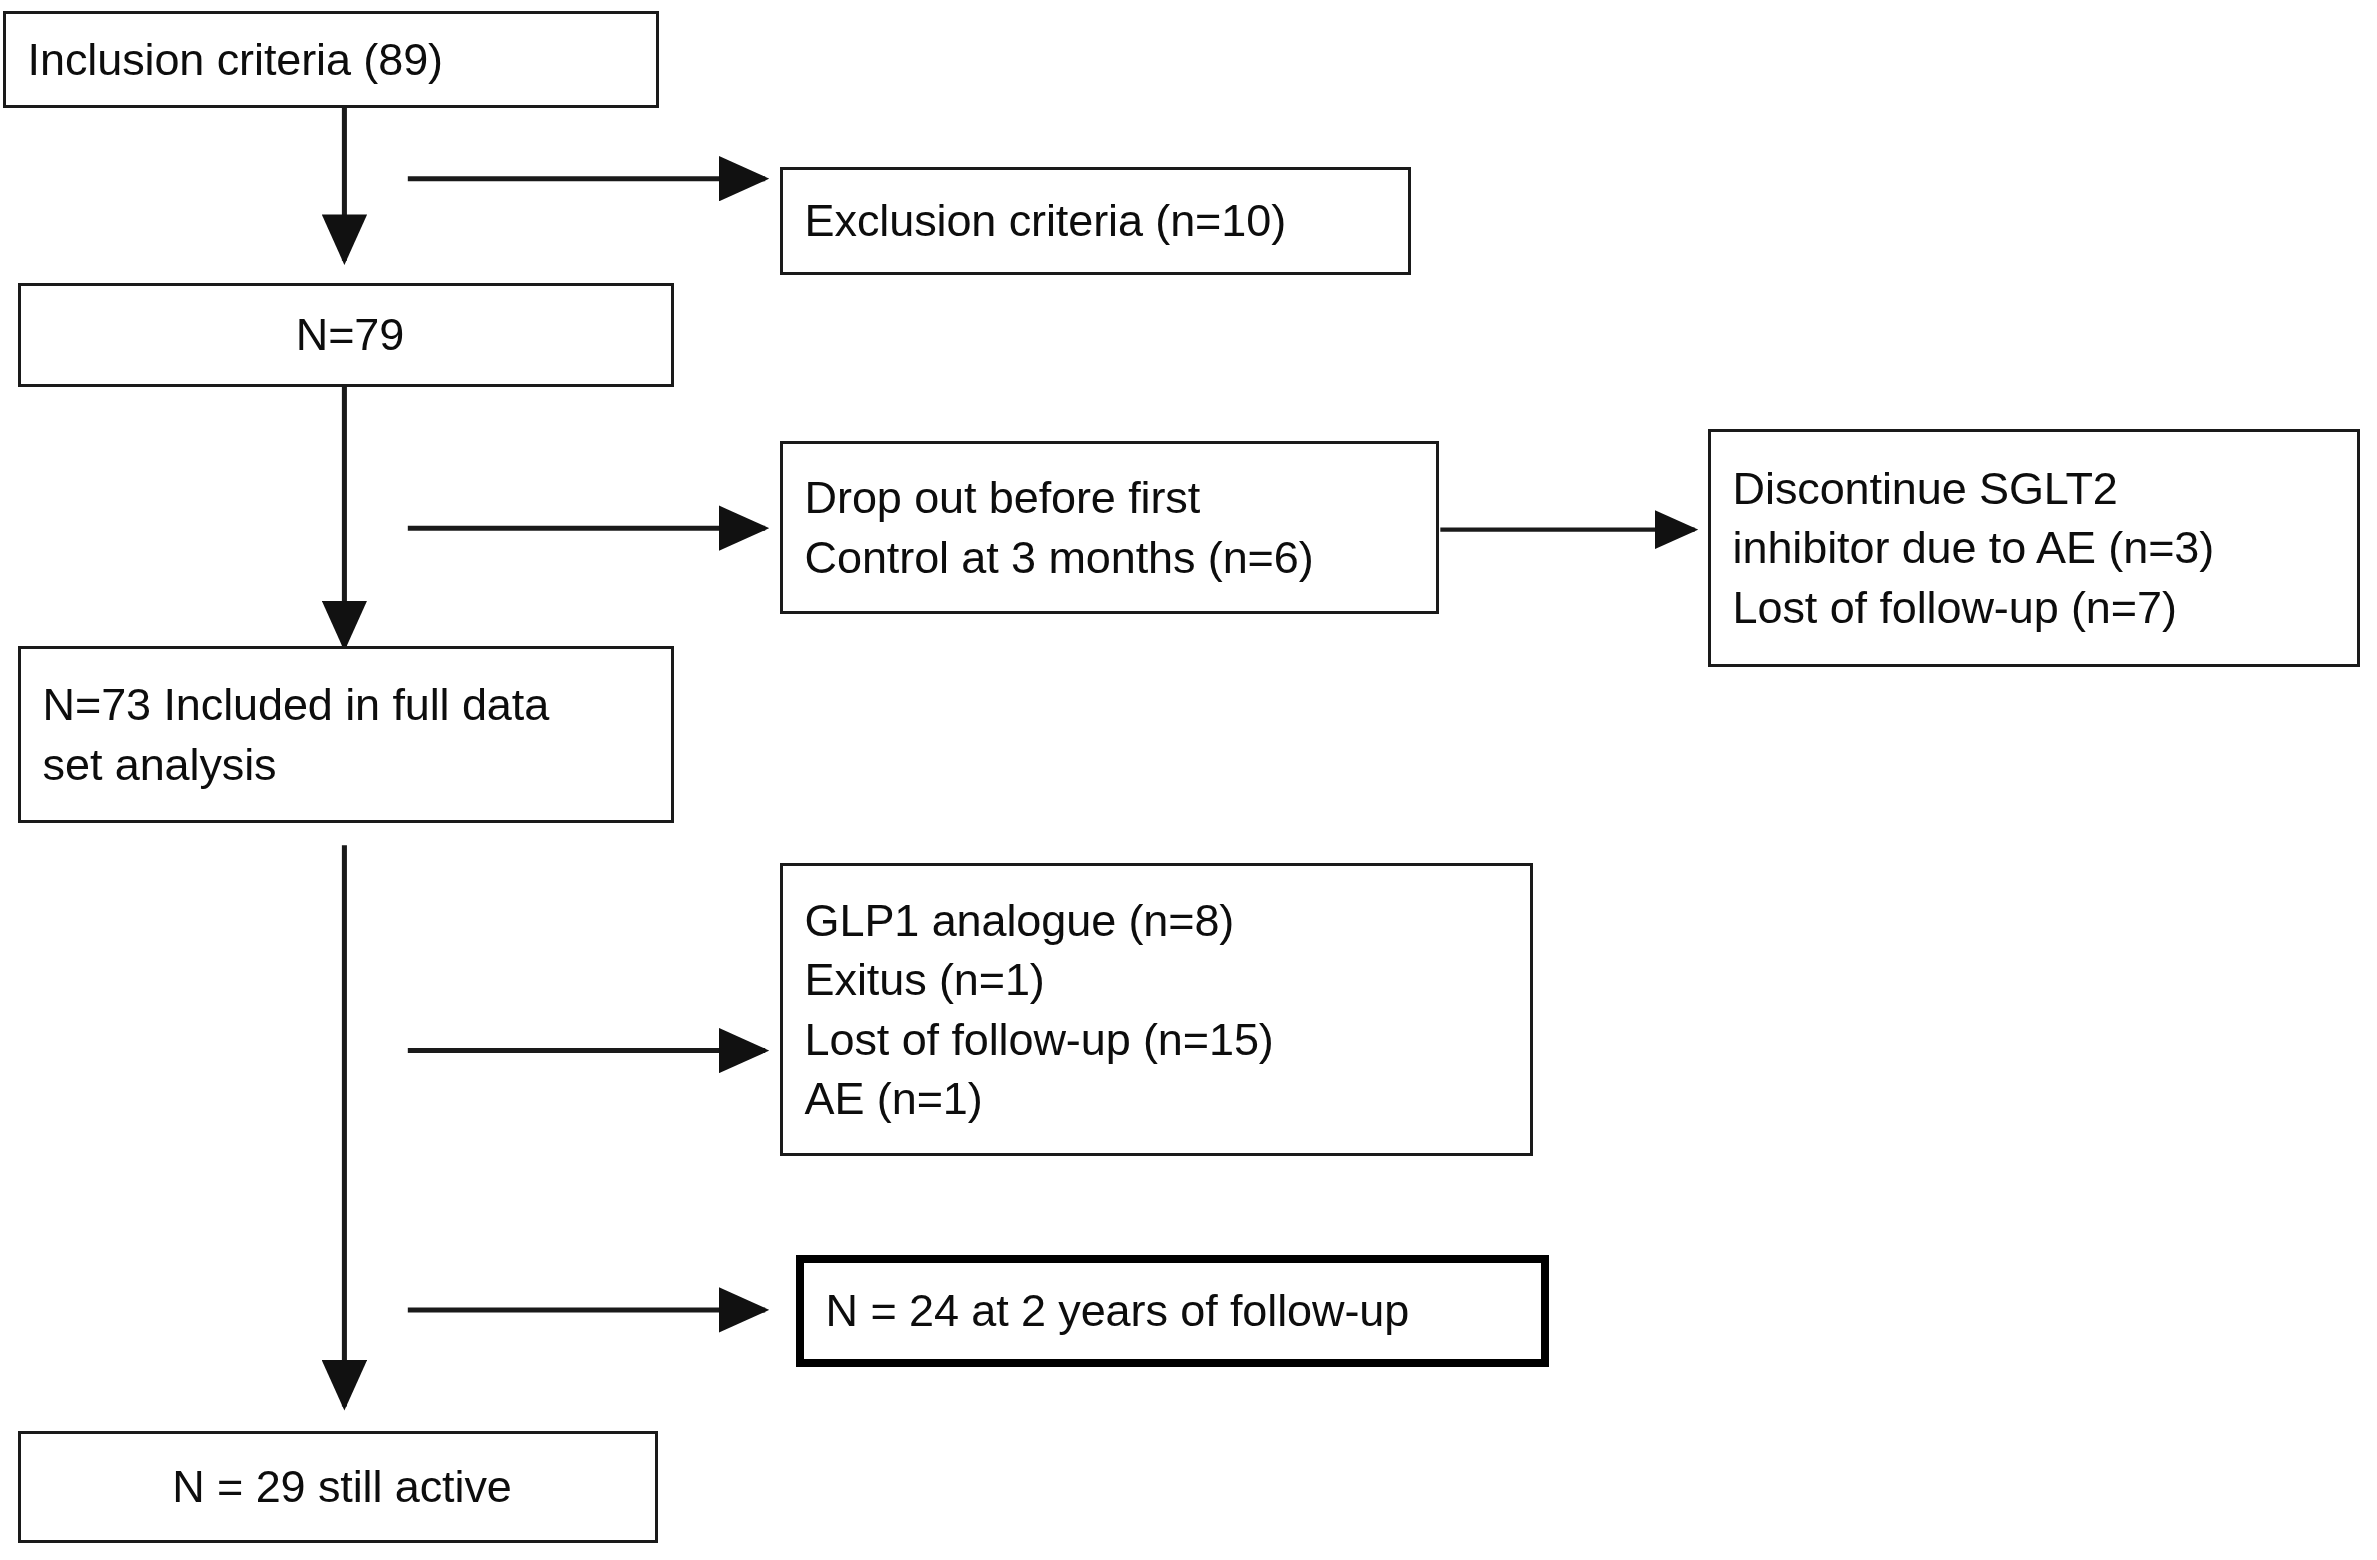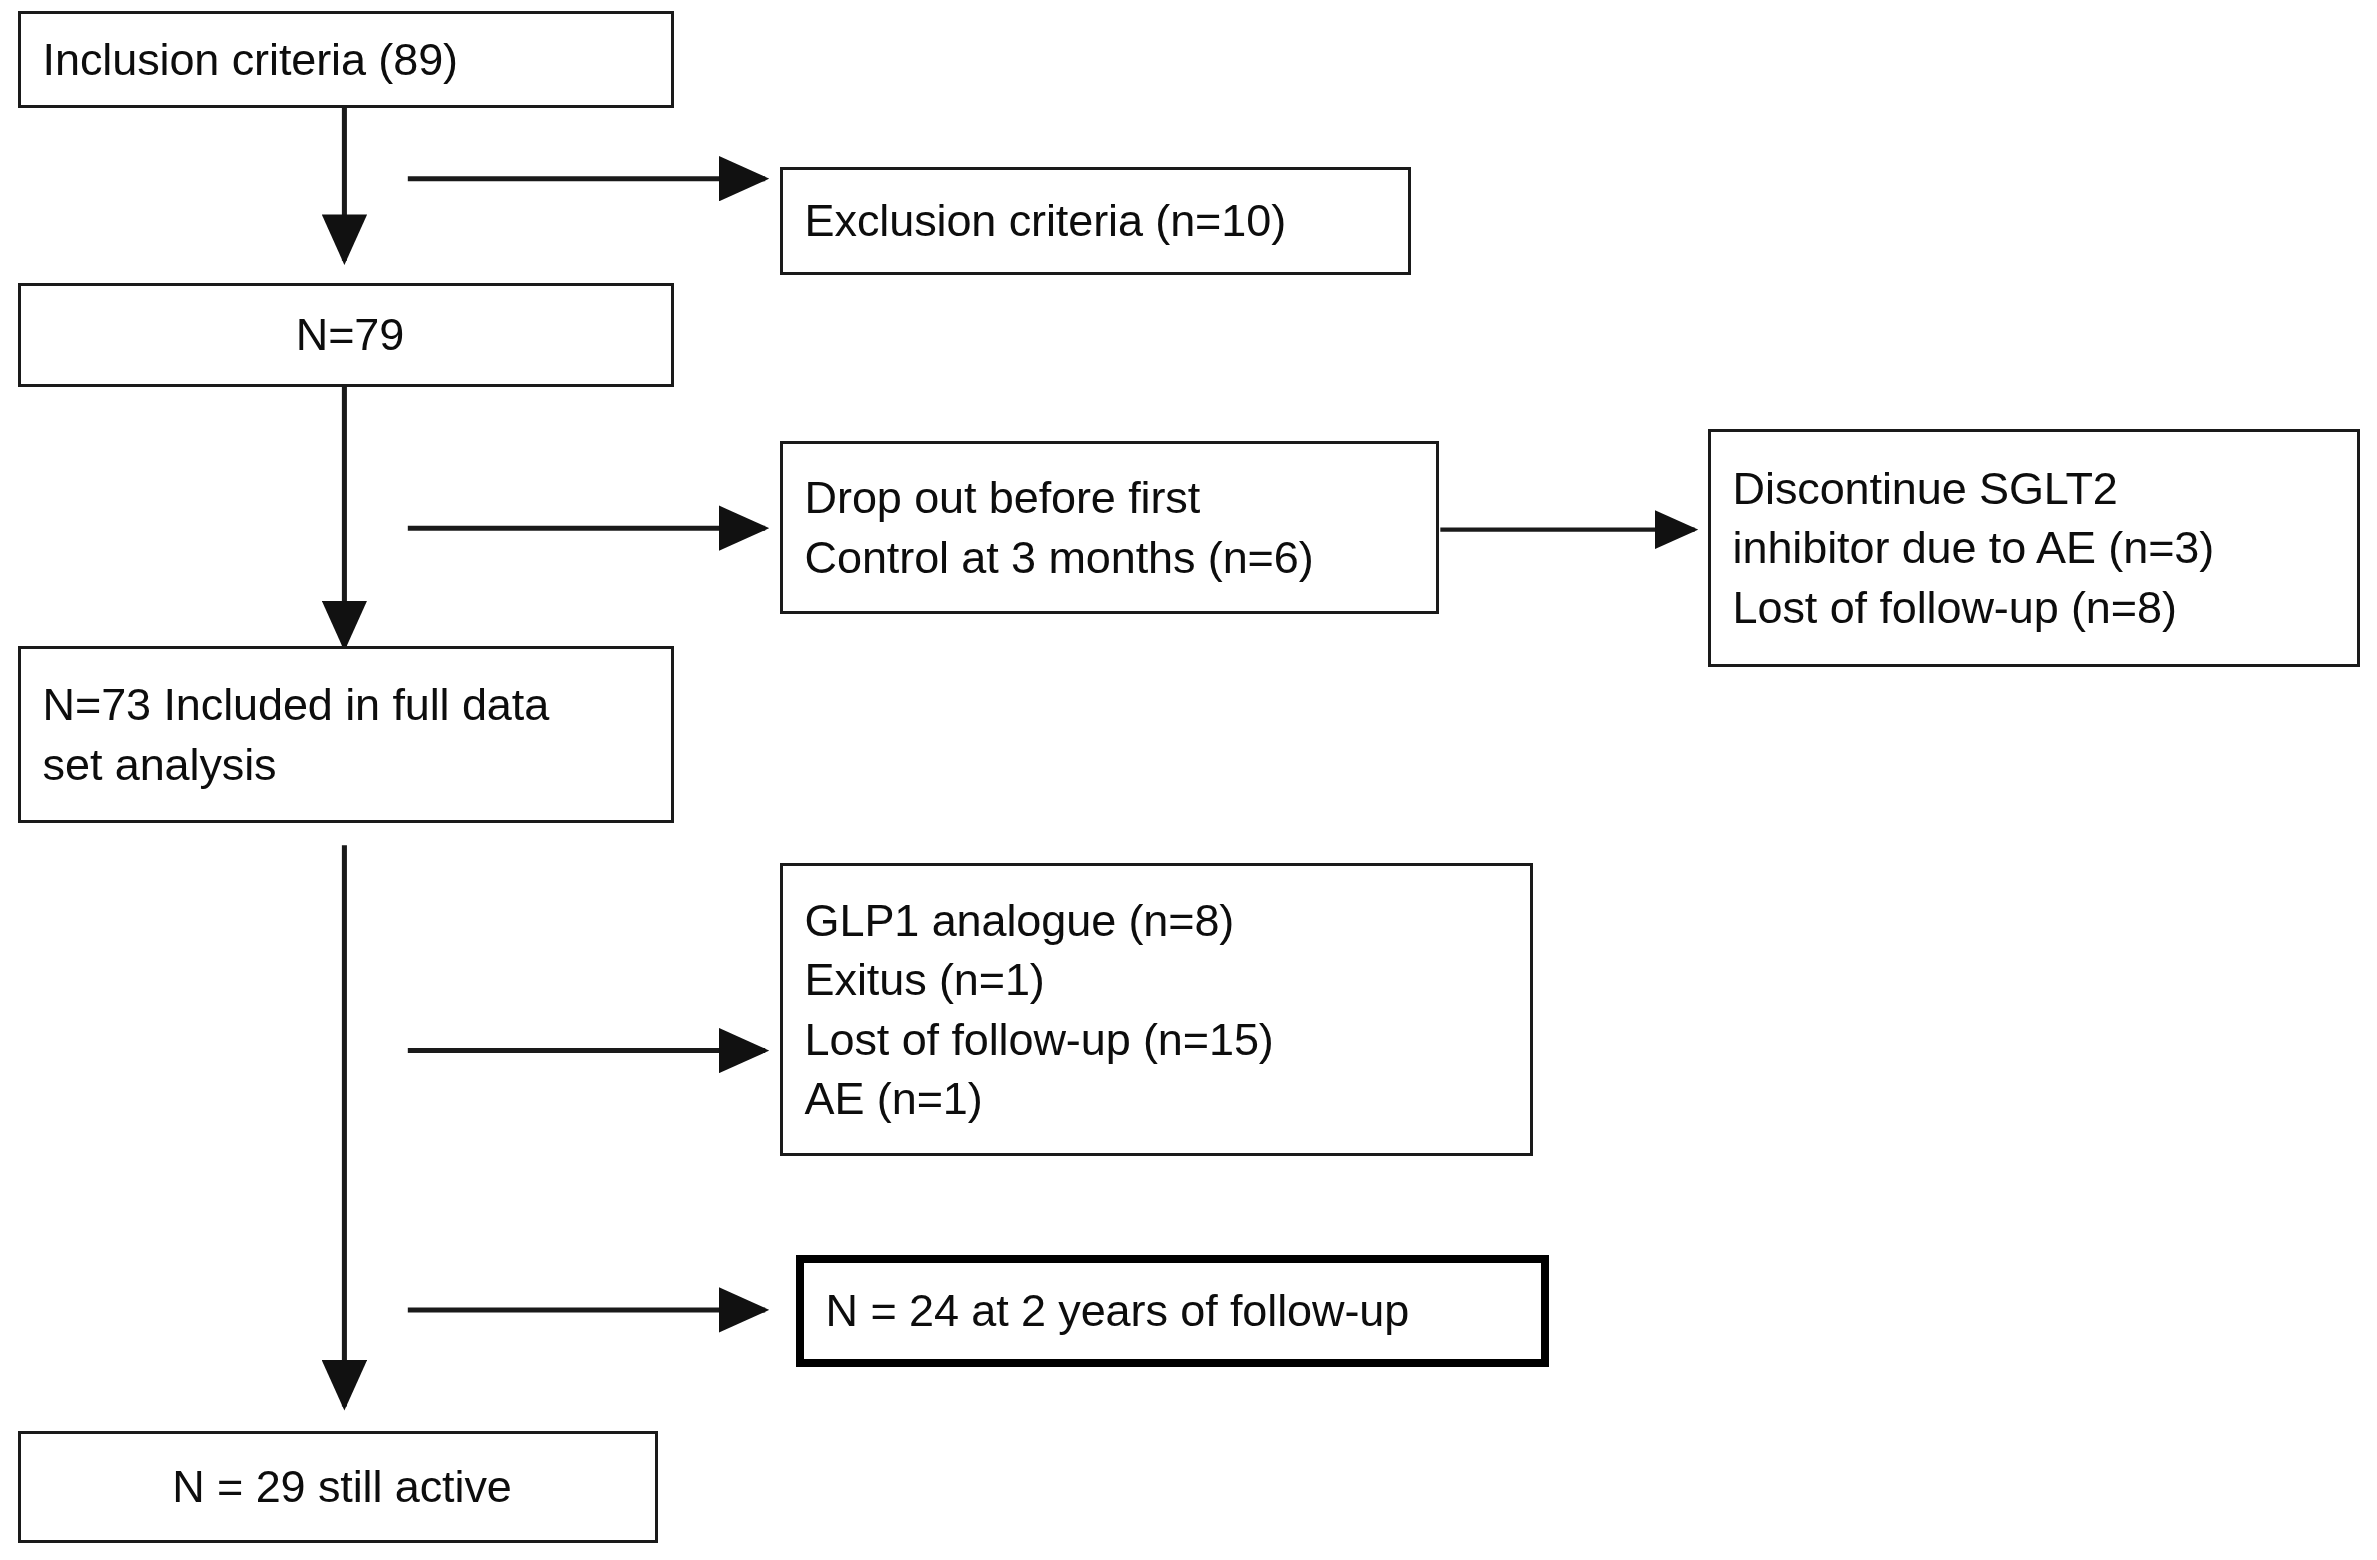--- a/index.html
+++ b/index.html
@@ -81,41 +81,41 @@
 
     <line x1="1999" y1="735" x2="2352" y2="735" stroke="#1a1a1a" stroke-width="6" marker-end="url(#ah)"></line>
 
     <line x1="478" y1="1173" x2="478" y2="1952" stroke="#1a1a1a" stroke-width="7" marker-end="url(#ahd)"></line>
 
     <line x1="566" y1="1458" x2="1062" y2="1458" stroke="#1a1a1a" stroke-width="7" marker-end="url(#ah)"></line>
 
     <line x1="566" y1="1818" x2="1062" y2="1818" stroke="#1a1a1a" stroke-width="7" marker-end="url(#ah)"></line>
   </svg>
 
-  <div class="node left" style="left:18px; top:10.8px; width:656px; height:97px;">
+  <div class="node left" style="left:3px; top:10.8px; width:656px; height:97px;">
     <span class="line">Inclusion criteria (89)</span>
   </div>
 
   <div class="node left" style="left:780px; top:123px; width:631px; height:108px;margin-top:44px;">
     <span class="line">Exclusion criteria (n=10)</span>
   </div>
 
   <div class="node center" style="left:18px; top:283px; width:656px; height:104px;">
     <span class="line">N=79</span>
   </div>
 
   <div class="node left" style="left:780px; top:441px; width:659px; height:173px;">
     <span class="line">Drop out before first</span>
     <span class="line">Control at 3 months (n=6)</span>
   </div>
 
   <div class="node left" style="left:1708px; top:429px; width:652px; height:238px;">
     <span class="line">Discontinue SGLT2</span>
     <span class="line">inhibitor due to AE (n=3)</span>
-    <span class="line">Lost of follow-up (n=8)</span>
+    <span class="line">Lost of follow-up (n=7)</span>
   </div>
 
   <div class="node left" style="left:18px; top:646px; width:656px; height:177px;">
     <span class="line">N=73 Included in full data</span>
     <span class="line">set analysis</span>
   </div>
 
   <div class="node left" style="left:780px; top:863px; width:753px; height:293px;">
     <span class="line">GLP1 analogue (n=8)</span>
     <span class="line">Exitus (n=1)</span>

